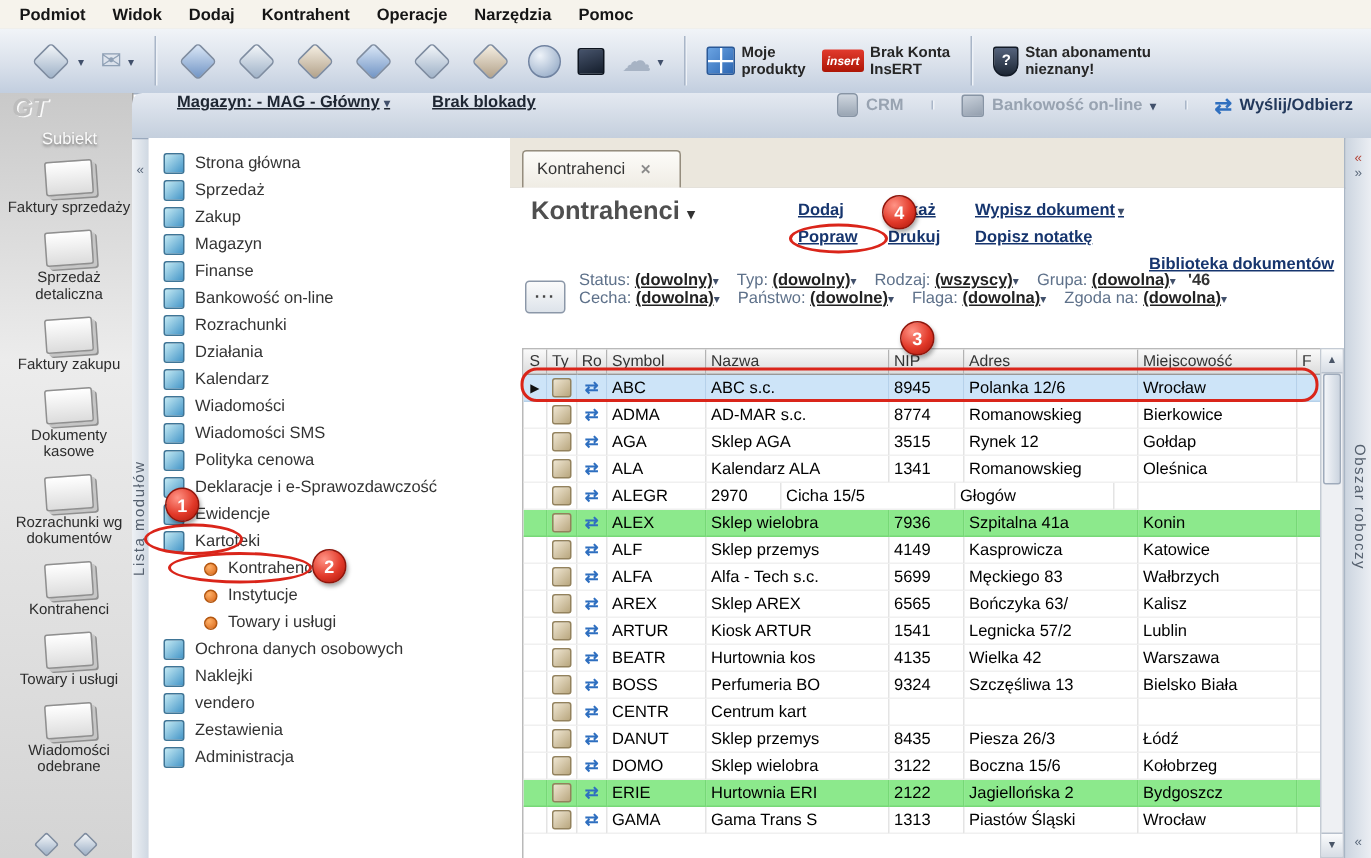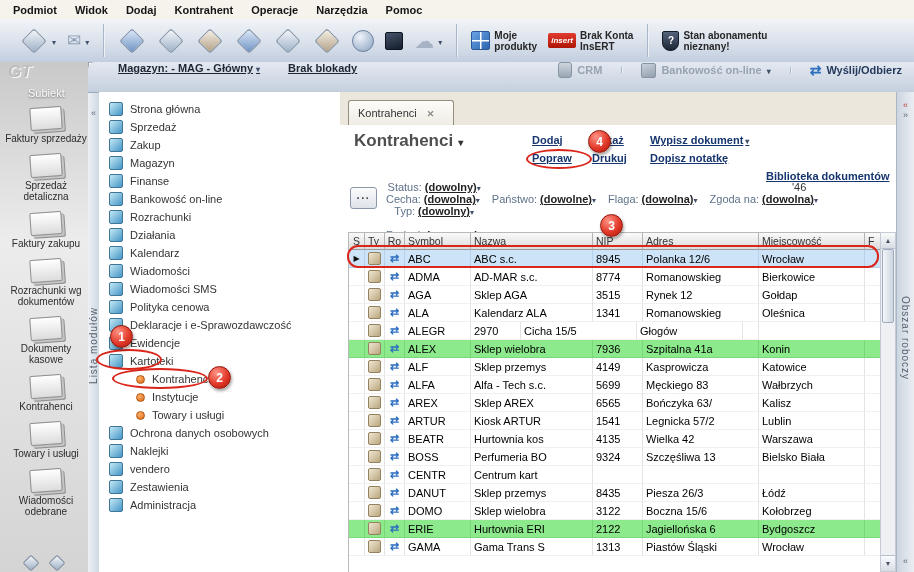--- a/index.html
+++ b/index.html
@@ -114,24 +114,24 @@
   .caret-dark::after{content:"▾";font-size:10px;color:#333;}
 
   .alink{position:absolute;font-weight:700;color:#16356e;text-decoration:underline;
          font-size:11px;white-space:nowrap;cursor:pointer;display:flex;align-items:center;gap:2px;}
 
   #btn-more{position:absolute;left:10px;top:62px;width:25px;height:20px;border:1px solid #8b97a8;
             border-radius:3px;background:linear-gradient(#fbfbfb,#dde3ea);display:flex;
             align-items:center;justify-content:center;font-weight:700;color:#444;}
   #btn-more::after{content:"···";letter-spacing:1px;}
   .frow{position:absolute;left:46px;display:flex;align-items:center;gap:12px;white-space:nowrap;}
-  #frow1{top:56px;flex-direction:column;} #frow2{top:68px;}
+  #frow1{top:56px;} #frow2{top:68px;}
   .flabel{color:#5e718a;margin-right:3px;}
   .fvalue{font-weight:700;color:#222;text-decoration:underline;cursor:pointer;}
-  #fcount{position:absolute;left:452px;top:56px;font-weight:400;color:#333;}
+  #fcount{position:absolute;left:452px;top:56px;font-weight:700;color:#333;}
 
   
   #grid{position:absolute;left:8px;top:107px;width:532px;bottom:0;
         border-left:1px solid #b9b9b9;border-top:1px solid #b9b9b9;overflow:hidden;}
   .thead{display:flex;height:17px;}
   .th{background:linear-gradient(#fafafa,#dcdcdc);border-right:1px solid #b3b3b3;
       border-bottom:1px solid #999;font-size:10.5px;color:#333;display:flex;align-items:center;
       padding:0 3px;box-sizing:border-box;overflow:hidden;white-space:nowrap;}
   .sort::after{content:"▵";font-size:8px;color:#555;margin-left:2px;}
   .tr{display:flex;height:18px;}
@@ -269,25 +269,25 @@
         <div class="module">
           <span class="mod-icon"></span>
           <span class="mod-label">Sprzedaż detaliczna</span>
         </div>
         <div class="module">
           <span class="mod-icon"></span>
           <span class="mod-label">Faktury zakupu</span>
         </div>
         <div class="module">
           <span class="mod-icon"></span>
-          <span class="mod-label">Rozrachunki wg dokumentów</span>
+          <span class="mod-label">Dokumenty kasowe</span>
         </div>
         <div class="module">
           <span class="mod-icon"></span>
-          <span class="mod-label">Dokumenty kasowe</span>
+          <span class="mod-label">Rozrachunki wg dokumentów</span>
         </div>
         <div class="module">
           <span class="mod-icon"></span>
           <span class="mod-label">Kontrahenci</span>
         </div>
         <div class="module">
           <span class="mod-icon"></span>
           <span class="mod-label">Towary i usługi</span>
         </div>
         <div class="module">
@@ -741,21 +741,21 @@
               <div class="td c0"></div>
               <div class="td c1">
                 <span class="ty-icon"></span>
               </div>
               <div class="td c2">
                 <span class="ro-icon"></span>
               </div>
               <div class="td c3">ERIE</div>
               <div class="td c4">Hurtownia ERI</div>
               <div class="td c5">2122</div>
-              <div class="td c6">Jagiellońska  6</div>
+              <div class="td c6">Jagiellońska  2</div>
               <div class="td c7">Bydgoszcz</div>
               <div class="td c8"></div>
             </div>
             <div class="tr">
               <div class="td c0"></div>
               <div class="td c1">
                 <span class="ty-icon"></span>
               </div>
               <div class="td c2">
                 <span class="ro-icon"></span>

